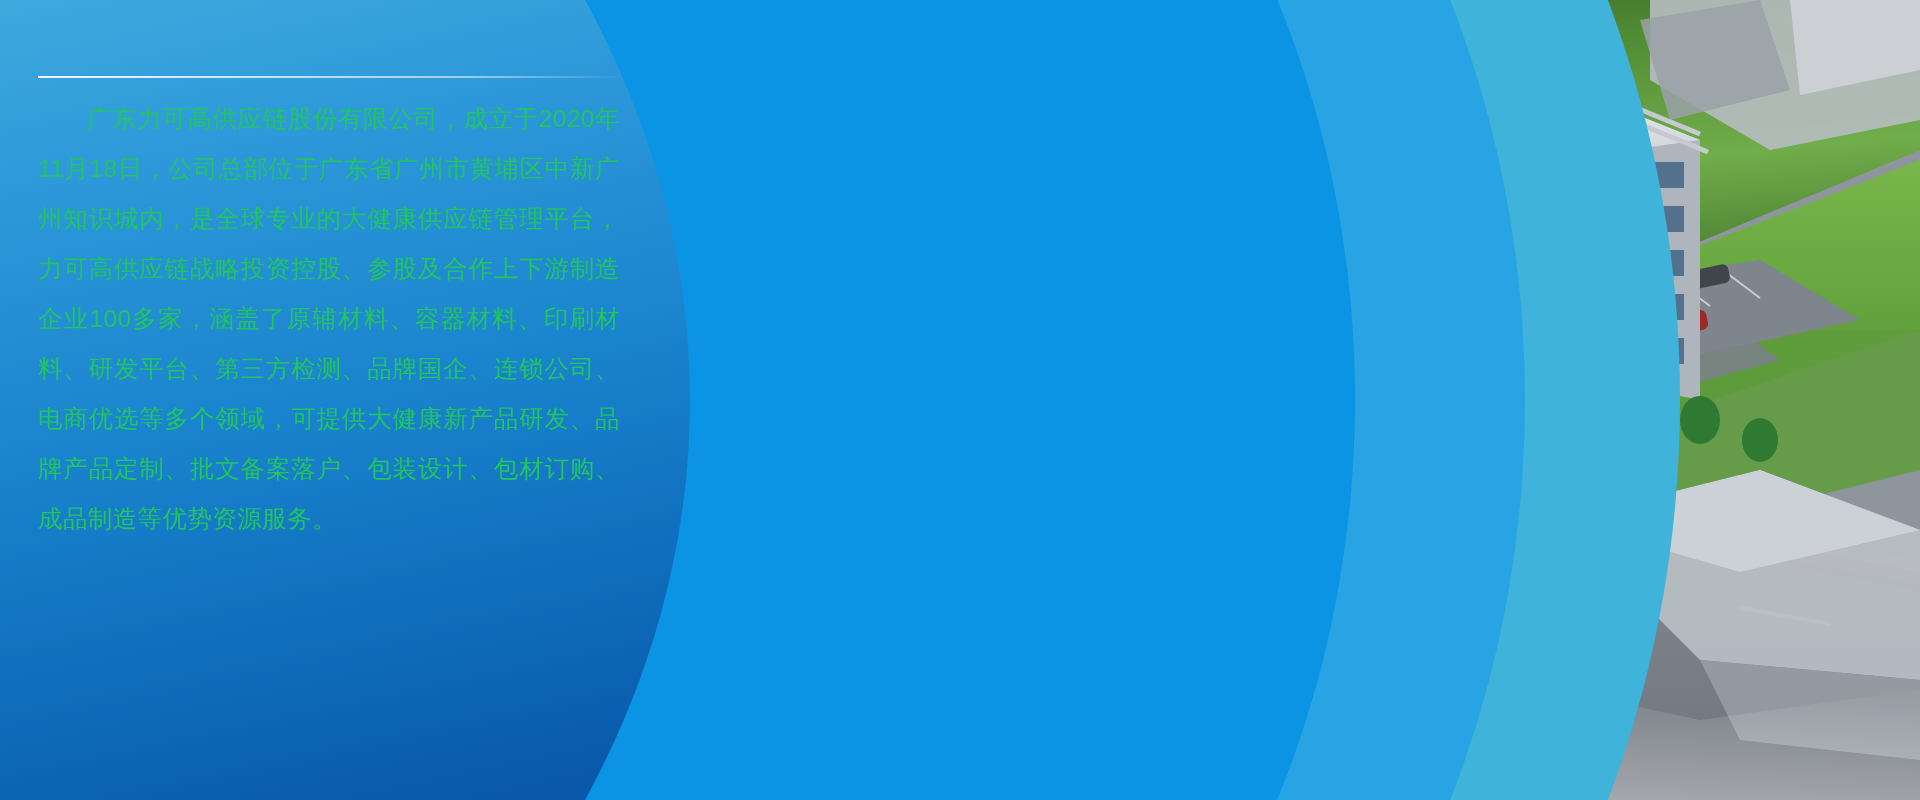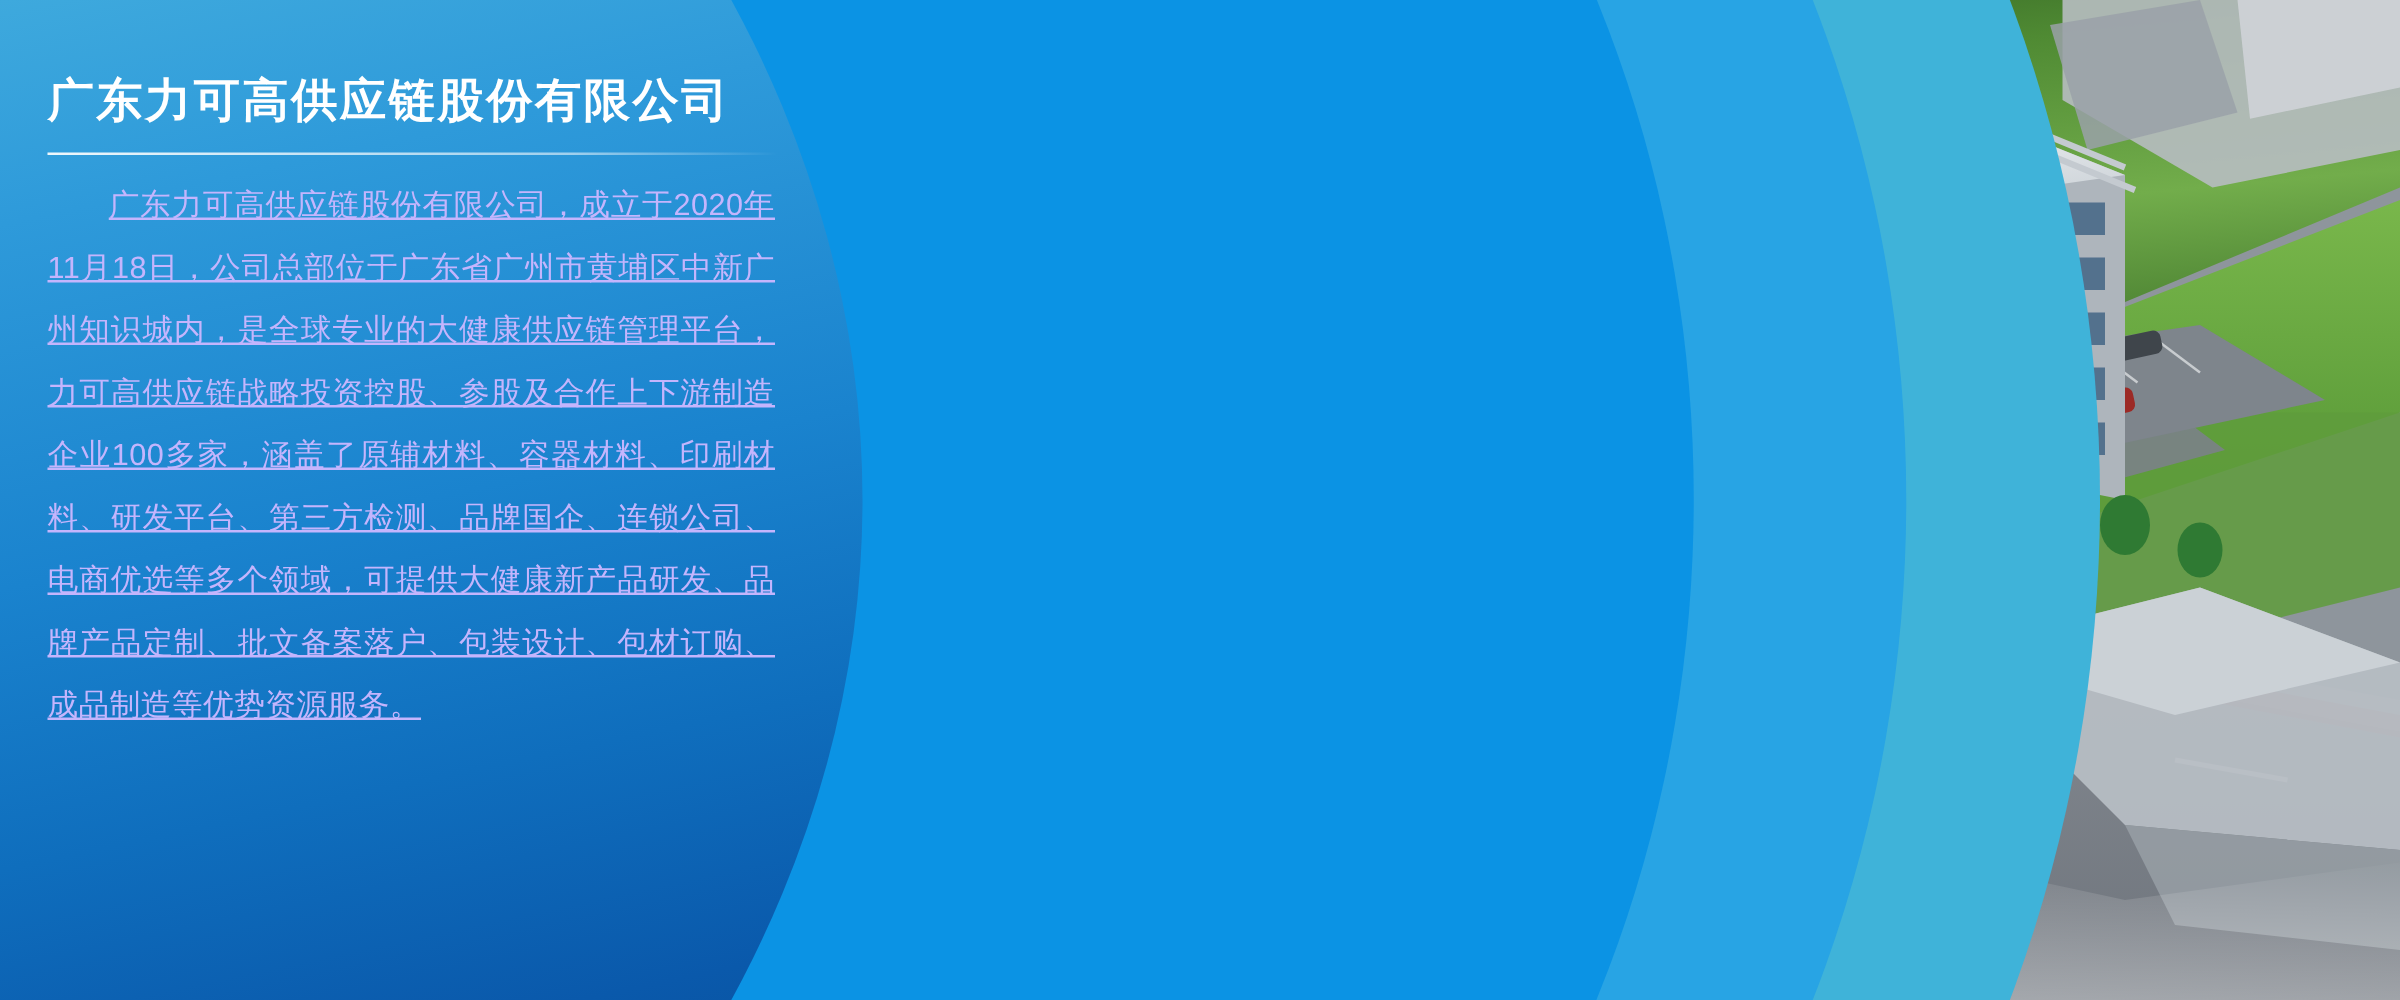--- a/index.html
+++ b/index.html
@@ -47,22 +47,22 @@
 
   .title{
     color:#ffffff;font-size:37px;font-weight:700;letter-spacing:2px;
     line-height:1.25;white-space:nowrap;
   }
   .rule{
     margin-top:18px;width:584px;height:2px;
     background:linear-gradient(90deg,rgba(255,255,255,.92) 0%,rgba(255,255,255,.55) 72%,rgba(255,255,255,0) 100%);
   }
   .body{
-    margin-top:16px;width:582px;color:#c4b5fd;font-size:24.5px;line-height:50px;
-    letter-spacing:.4px;text-align:justify;text-justify:inter-ideograph;text-decoration:underline;
+    margin-top:16px;width:582px;color:#22c55e;font-size:24.5px;line-height:50px;
+    letter-spacing:.4px;text-align:justify;text-justify:inter-ideograph;
   }
   .body p{margin:0;text-indent:2em;}
 </style>
 </head>
 <body>
 
 <div class="stage">
 
   <div class="photo">
     <svg viewBox="0 0 1920 800" xmlns="http://www.w3.org/2000/svg">
@@ -353,20 +353,19 @@
 
   <div class="arcs">
     <div class="arc arc-teal"></div>
     <div class="arc arc-mid"></div>
     <div class="arc arc-in"></div>
   </div>
 
   <div class="panel"></div>
 
   <div class="content">
-    <div class="title">广东力可高供应链股份有限公司</div>
     <div class="rule"></div>
     <div class="body">
       <p>广东力可高供应链股份有限公司，成立于2020年11月18日，公司总部位于广东省广州市黄埔区中新广州知识城内，是全球专业的大健康供应链管理平台，力可高供应链战略投资控股、参股及合作上下游制造企业100多家，涵盖了原辅材料、容器材料、印刷材料、研发平台、第三方检测、品牌国企、连锁公司、电商优选等多个领域，可提供大健康新产品研发、品牌产品定制、批文备案落户、包装设计、包材订购、成品制造等优势资源服务。</p>
     </div>
   </div>
 
 </div>
 
 </body></html>

